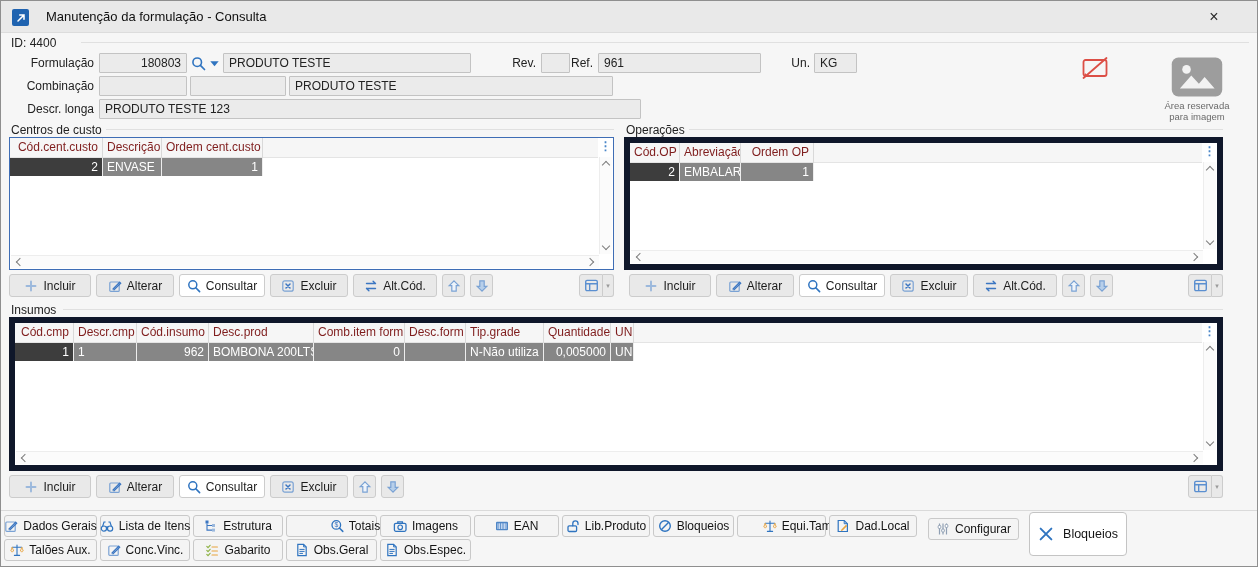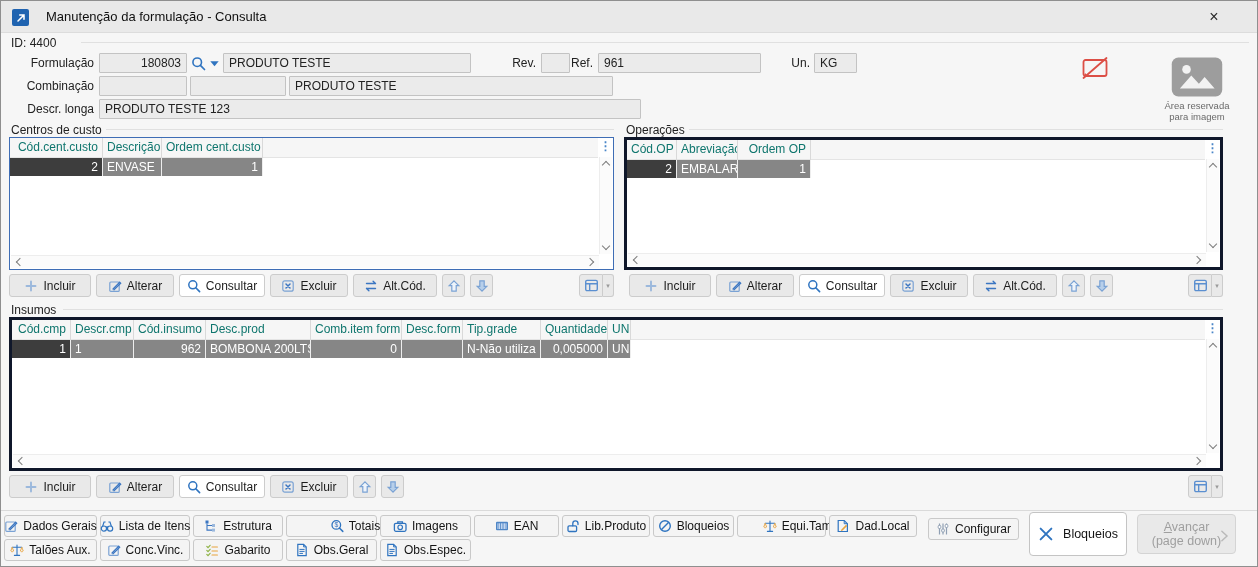--- a/index.html
+++ b/index.html
@@ -23,24 +23,24 @@
   .grp-line  { position:absolute; height:1px; background:#e0e0e0; }
 
   
   .lbl { position:absolute; height:20px; line-height:20px; text-align:right; color:#222; }
   .fld { position:absolute; height:20px; background:#ebebeb; border:1px solid #c3c3c3; border-radius:1px;
          padding:0 5px; font:12px "Liberation Sans", sans-serif; color:#222; }
   .fld.ta-r { text-align:right; }
   .icon-abs { position:absolute; }
 
   
-  .grid { position:absolute; background:#ffffff; border:3px solid #0f172a; }
+  .grid { position:absolute; background:#ffffff; border:6px solid #0f172a; }
   .grid.focused { border:1px solid #3e6db5; }
   .ghead { display:flex; height:20px; background:#f6f6f6; border-bottom:1px solid #e4e4e4; }
-  .gh { height:20px; line-height:19px; padding:0 4px; border-right:1px solid #d9d9d9; color:#0f766e;
+  .gh { height:20px; line-height:19px; padding:0 4px; border-right:1px solid #d9d9d9; color:#7f1d1d;
         white-space:nowrap; overflow:hidden; }
   .gh.ta-r { text-align:right; }
   .ghfill { flex:1; }
   .grow { display:flex; height:18px; }
   .gc { height:18px; line-height:18px; padding:0 4px; color:#ffffff; background:#868686;
         border-right:1px solid #ededed; white-space:nowrap; overflow:hidden; }
   .gc.sel { background:#3d3d3d; }
   .gc.ta-r { text-align:right; }
 
   .dots-btn { position:absolute; top:1px; right:1px; width:13px; height:17px; color:#4a86c8;
@@ -590,21 +590,14 @@
       <span>Configurar</span>
     </button>
 
   <button class="cancel-btn">
     <svg class="ic" width="16" height="16">
         <use href="#s-x"></use>
       </svg>
     <span>Bloqueios</span>
   </button>
 
-  <button class="next-btn" disabled="">
-    <div class="l1">Avançar</div>
-    <div>(page down)</div>
-    <svg class="ic next-chev" width="12" height="14">
-        <use href="#s-chevr"></use>
-      </svg>
-  </button>
 
 </div>
 
 </body></html>

